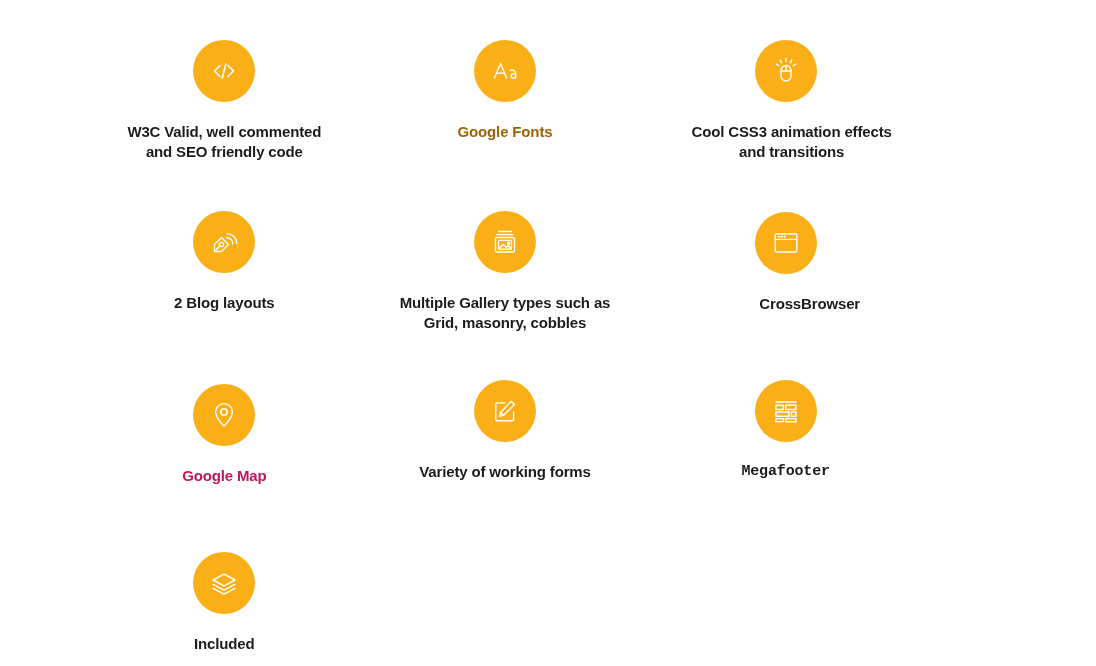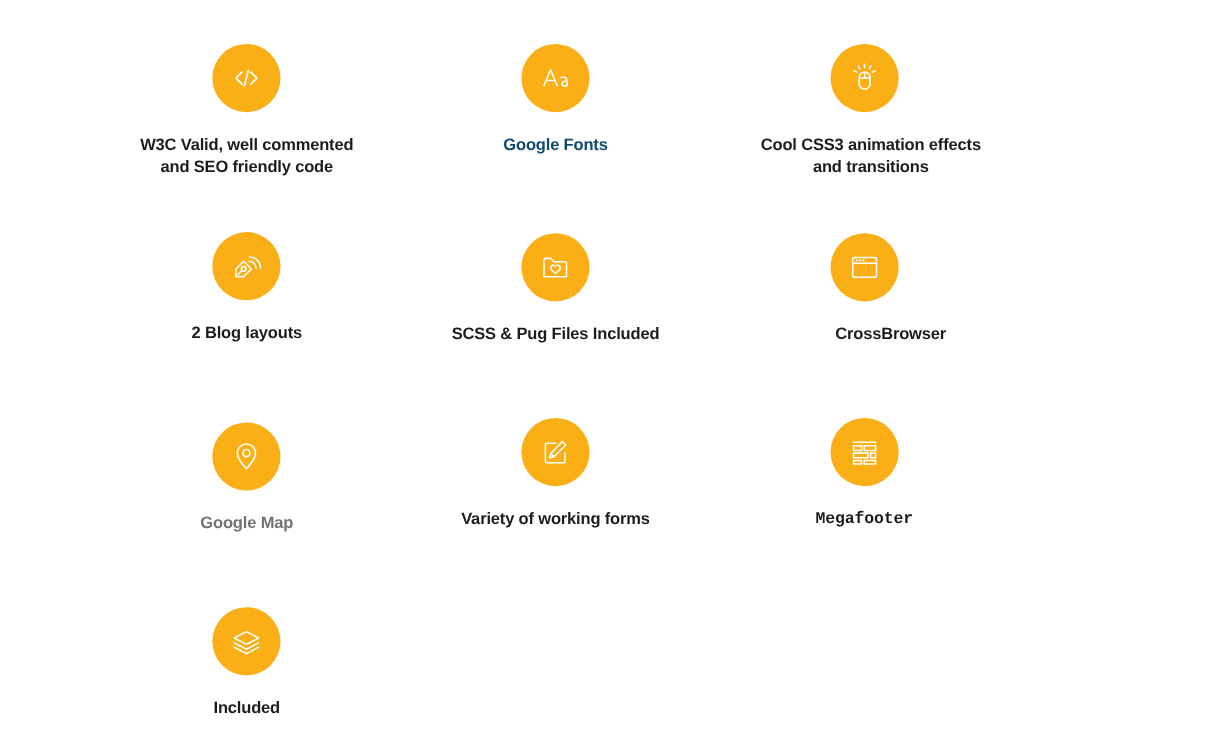--- a/index.html
+++ b/index.html
@@ -98,21 +98,21 @@
       <div class="feature-icon-circle" style="background: rgb(251, 175, 23);">
         <span>
           <svg width="32" height="32" viewBox="0 0 32 32" fill="none" stroke="#ffffff" stroke-width="1.4" stroke-linecap="round" stroke-linejoin="round">
             <polyline points="5.5,23 11.5,8.5 17.5,23"></polyline>
             <line x1="7.6" y1="18.2" x2="15.4" y2="18.2"></line>
             <path d="M21 15.6a3.6 3.6 0 0 1 5.6 3v4.4"></path>
             <path d="M26.6 18.9h-2.3a2.2 2.2 0 0 0 0 4.4c1.3 0 2.3-1 2.3-2.2"></path>
           </svg>
         </span>
       </div>
-      <div class="feature-label" style="color: #0c4a6e;">Google Fonts</div>
+      <div class="feature-label" style="color: #a16207;">Google Fonts</div>
     </div>
 
     <div class="feature-item row-1">
       <div class="feature-icon-circle" style="background: rgb(251, 175, 23);">
         <span>
           <svg width="32" height="32" viewBox="0 0 32 32" fill="none" stroke="#ffffff" stroke-width="1.4" stroke-linecap="round" stroke-linejoin="round">
             <rect x="11" y="10.5" width="10" height="15.5" rx="5"></rect>
             <line x1="16" y1="11" x2="16" y2="16"></line>
             <line x1="11.2" y1="16" x2="20.8" y2="16"></line>
             <line x1="16" y1="3.5" x2="16" y2="6.6"></line>
@@ -135,32 +135,36 @@
             <line x1="12" y1="20" x2="8.2" y2="23.8"></line>
             <path d="M18.5 11.5a6.2 6.2 0 0 1 4.4 1.8 6.2 6.2 0 0 1 1.8 4.4"></path>
             <path d="M18.8 7.6a10 10 0 0 1 7.1 2.9 10 10 0 0 1 2.9 7.1"></path>
           </svg>
         </span>
       </div>
       <div class="feature-label" style="color: rgb(28, 28, 30);">2 Blog layouts</div>
     </div>
 
 
-
-    <div class="feature-item row-3">
-      <div class="feature-icon-circle" style="background: rgb(251, 175, 23);">
-        <span>
-          <svg width="32" height="32" viewBox="0 0 32 32" fill="none" stroke="#ffffff" stroke-width="1.4" stroke-linecap="round" stroke-linejoin="round">
-            <path d="M5.5 24.5 V9.2 a1.3 1.3 0 0 1 1.3-1.3 h5.1 l2.4 3.1 h10.4 a1.3 1.3 0 0 1 1.3 1.3 V24.5 Z"></path>
-            <path d="M16 21.6 c-2.9-2-4.3-3.4-4.3-5.1 a2.35 2.35 0 0 1 4.3-1.35 a2.35 2.35 0 0 1 4.3 1.35 c0 1.7-1.4 3.1-4.3 5.1 Z"></path>
-          </svg>
-        </span>
-      </div>
-      <div class="feature-label" style="color: rgb(28, 28, 30);">SCSS &amp; Pug Files Included</div>
-    </div>
+    <div class="feature-item row-2 narrow">
+      <div class="feature-icon-circle" style="background: rgb(251, 175, 23);">
+        <span>
+          <svg width="32" height="32" viewBox="0 0 32 32" fill="none" stroke="#ffffff" stroke-width="1.4" stroke-linecap="round" stroke-linejoin="round">
+            <line x1="9.5" y1="5.5" x2="22.5" y2="5.5"></line>
+            <line x1="7.8" y1="8.6" x2="24.2" y2="8.6"></line>
+            <rect x="6.5" y="11.5" width="19" height="14.5" rx="1.4"></rect>
+            <rect x="9.6" y="14.4" width="12.8" height="8.8" rx="0.9"></rect>
+            <circle cx="19.4" cy="17.3" r="1.15"></circle>
+            <polyline points="10.2,22.6 14.2,18.2 17.4,21.4 19.2,19.8 22,22.6"></polyline>
+          </svg>
+        </span>
+      </div>
+      <div class="feature-label" style="color: rgb(28, 28, 30);">Multiple Gallery types such as Grid, masonry, cobbles</div>
+    </div>
+
 
     <div class="feature-item row-3">
       <div class="feature-icon-circle" style="background: rgb(251, 175, 23);">
         <span>
           <svg width="32" height="32" viewBox="0 0 32 32" fill="none" stroke="#ffffff" stroke-width="1.4" stroke-linecap="round" stroke-linejoin="round">
             <rect x="5.2" y="7" width="21.6" height="18" rx="1.4"></rect>
             <line x1="5.2" y1="12.4" x2="26.8" y2="12.4"></line>
             <line x1="8.4" y1="9.7" x2="9.5" y2="9.7"></line>
             <line x1="11.3" y1="9.7" x2="12.4" y2="9.7"></line>
             <line x1="14.2" y1="9.7" x2="15.3" y2="9.7"></line>
@@ -172,21 +176,21 @@
 
     <div class="feature-item row-3">
       <div class="feature-icon-circle" style="background: rgb(251, 175, 23);">
         <span>
           <svg width="32" height="32" viewBox="0 0 32 32" fill="none" stroke="#ffffff" stroke-width="1.45" stroke-linecap="round" stroke-linejoin="round">
             <path d="M16 27 C16 27 24.3 18.6 24.3 12.9 A8.3 8.3 0 0 0 7.7 12.9 C7.7 18.6 16 27 16 27 Z"></path>
             <circle cx="16" cy="12.9" r="3.2"></circle>
           </svg>
         </span>
       </div>
-      <div class="feature-label" style="color: #737373;">Google Map</div>
+      <div class="feature-label" style="color: #be185d;">Google Map</div>
     </div>
 
     <div class="feature-item row-4">
       <div class="feature-icon-circle" style="background: rgb(251, 175, 23);">
         <span>
           <svg width="32" height="32" viewBox="0 0 32 32" fill="none" stroke="#ffffff" stroke-width="1.4" stroke-linecap="round" stroke-linejoin="round">
             <path d="M24.6 16.6 V24.4 a1.3 1.3 0 0 1 -1.3 1.3 H8.1 a1.3 1.3 0 0 1 -1.3 -1.3 V9.2 a1.3 1.3 0 0 1 1.3 -1.3 h8"></path>
             <path d="M22.2 6.3 L25.4 9.5 L14.6 20.3 L10.6 21.4 L11.7 17.4 Z"></path>
             <line x1="11.7" y1="17.4" x2="14.6" y2="20.3"></line>
           </svg>

